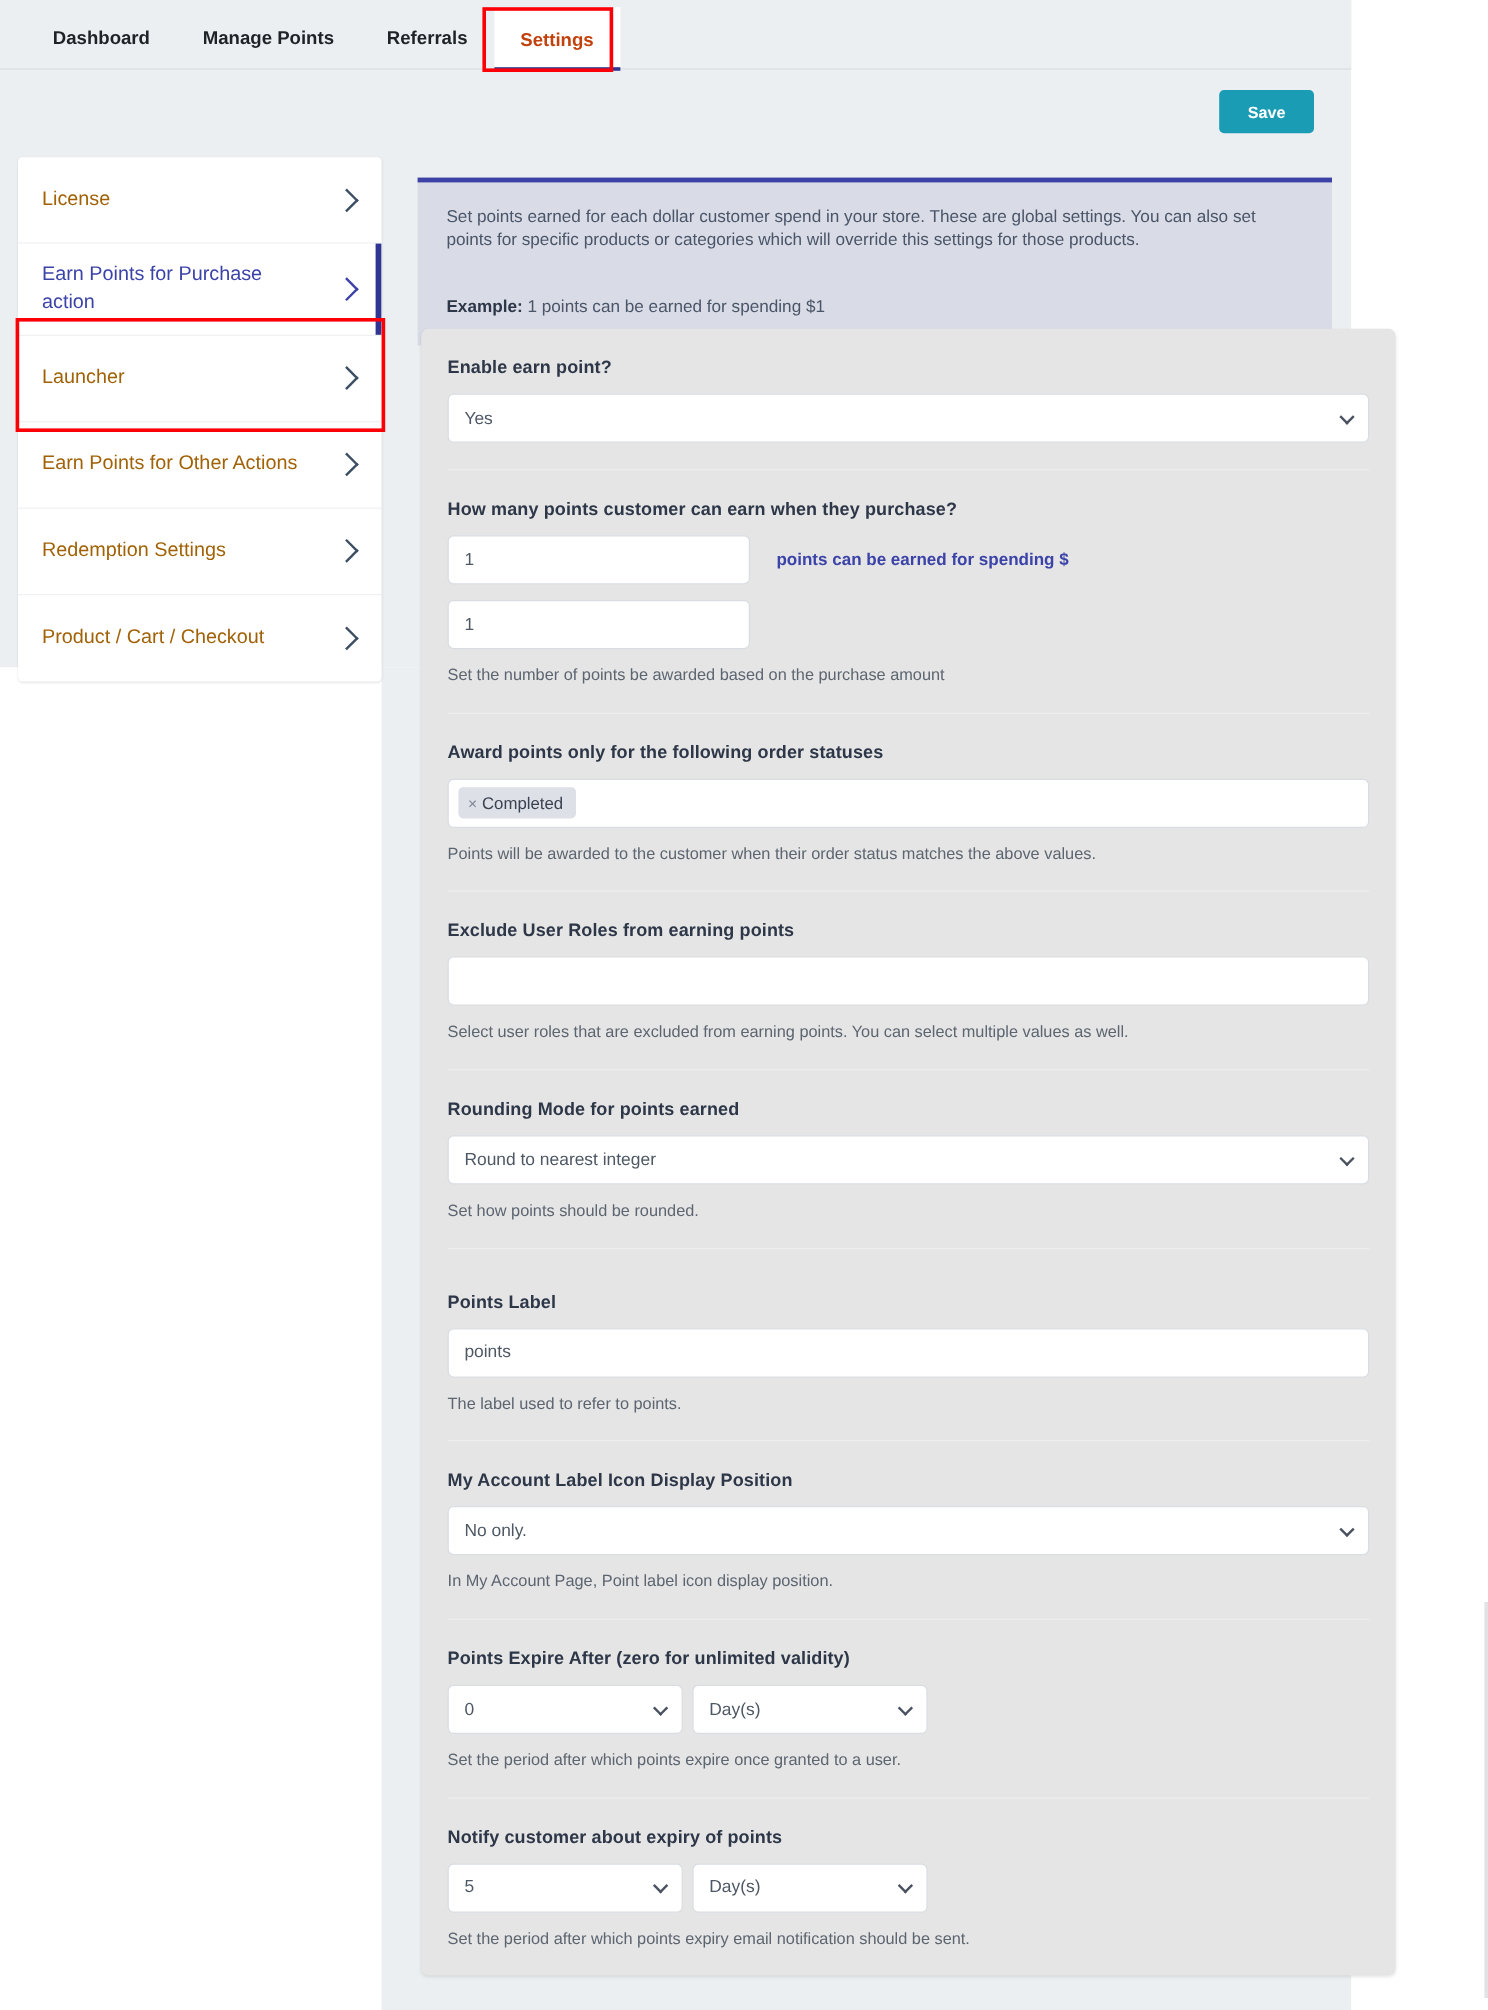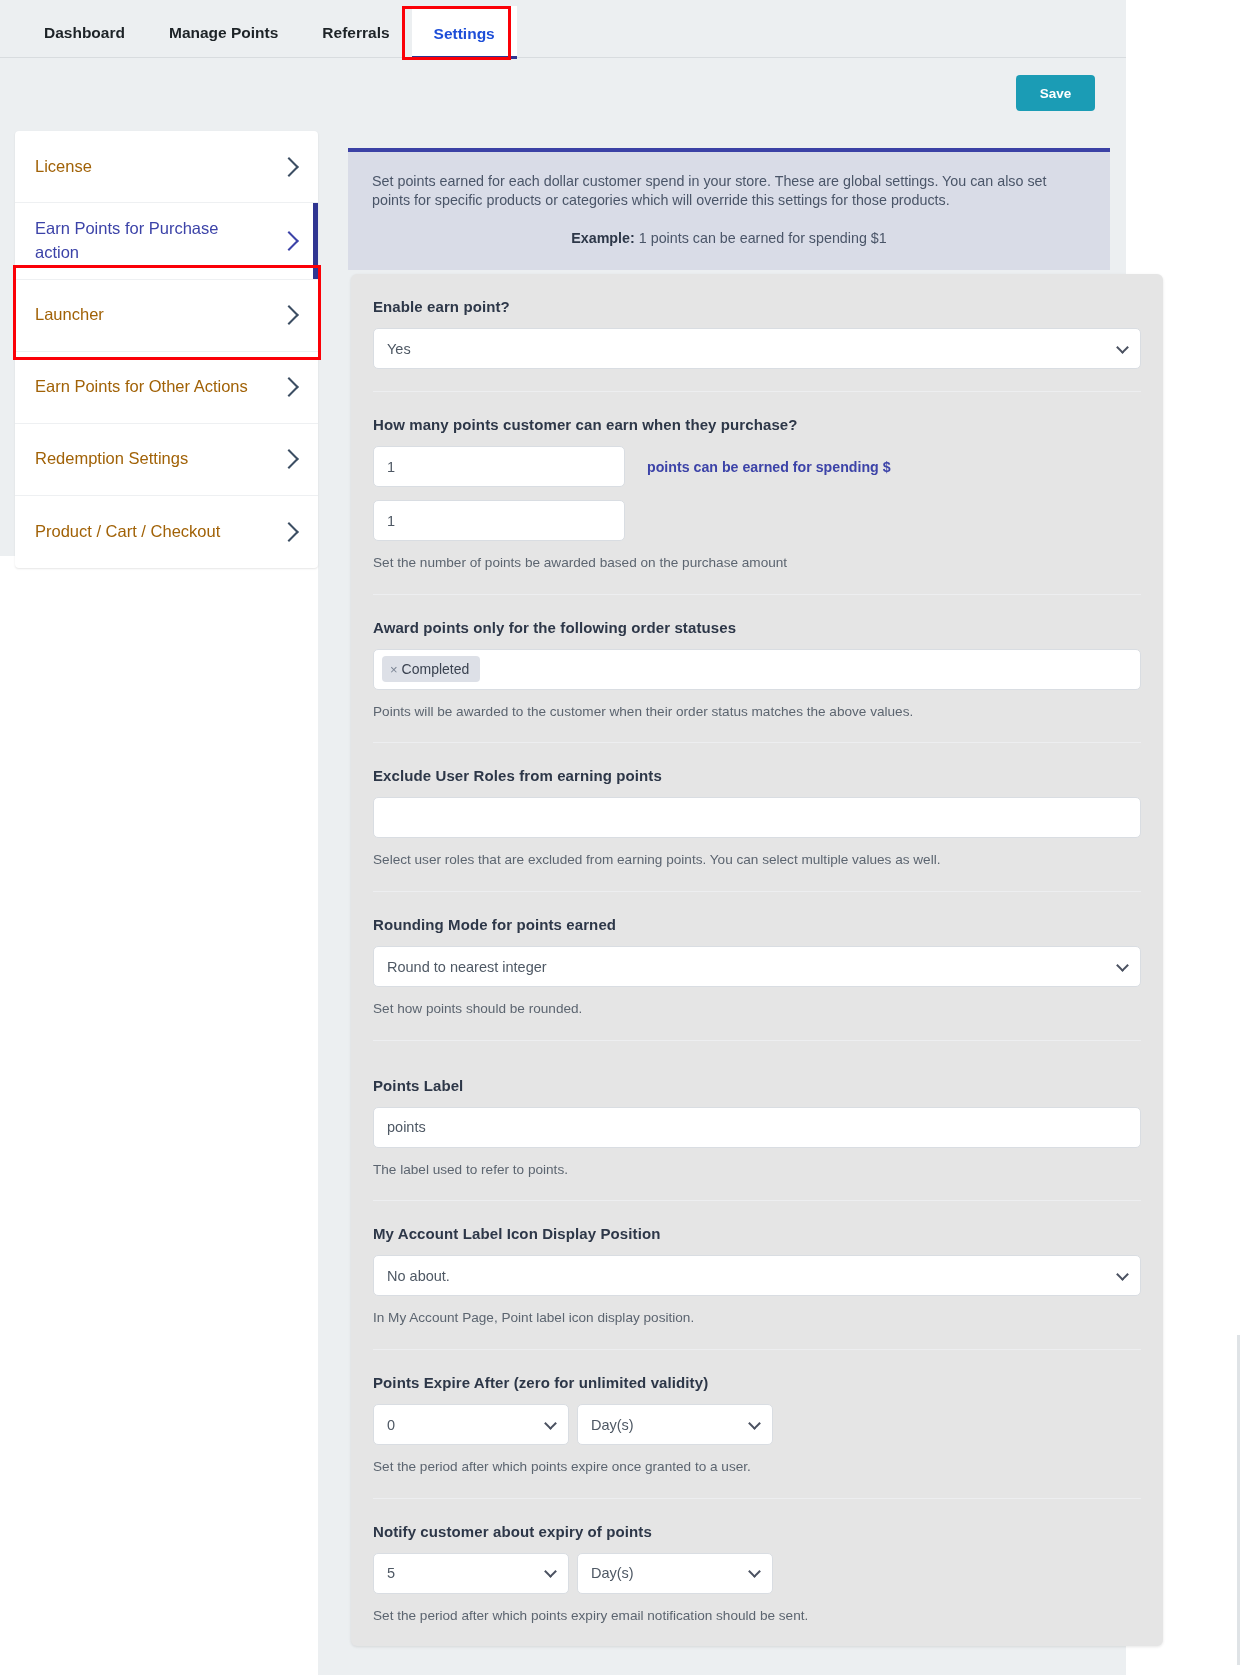--- a/index.html
+++ b/index.html
@@ -52,21 +52,21 @@
   .tab {
     font-size: 15.5px;
     font-weight: bold;
     color: #1d2327;
     padding: 0 22px 18px 22px;
     line-height: 1;
     cursor: pointer;
     white-space: nowrap;
   }
   .tab.active {
-    color: #1d4ed8;
+    color: #c2410c;
     background: #ffffff;
     border-bottom: 3px solid #2f3591;
     padding-top: 20px;
     padding-bottom: 15px;
     position: relative;
     top: 1px;
   }
   
   .annot-tab {
     position: absolute;
@@ -154,21 +154,21 @@
     width: 762px;
     background: #d9dce7;
     border-top: 4px solid #3b41a5;
     padding: 20px 24px 22px 24px;
   }
   .banner p {
     font-size: 14.3px;
     color: #4a5568;
     line-height: 1.32;
   }
-  .banner .ex { margin-top: 19px; text-align: center; }
+  .banner .ex { margin-top: 37px; }
   .banner .ex b { color: #2d3748; }
 
   
   .card {
     position: absolute;
     left: 351px; top: 274px;
     width: 812px;
     background: #e5e5e5;
     border-radius: 6px;
     box-shadow: 0 1px 3px rgba(0,0,0,.10);
@@ -391,21 +391,21 @@
       <div class="field-label">Points Label</div>
       <div class="ctl">
         <span>points</span>
       </div>
       <div class="help">The label used to refer to points.</div>
     </div>
 
     <div class="field">
       <div class="field-label">My Account Label Icon Display Position</div>
       <div class="ctl">
-        <span>No about.</span>
+        <span>No only.</span>
         <span class="arrow"></span>
       </div>
       <div class="help">In My Account Page, Point label icon display position.</div>
     </div>
 
     <div class="field">
       <div class="field-label">Points Expire After (zero for unlimited validity)</div>
       <div class="row2">
         <div class="ctl mid">
           <span>0</span>

